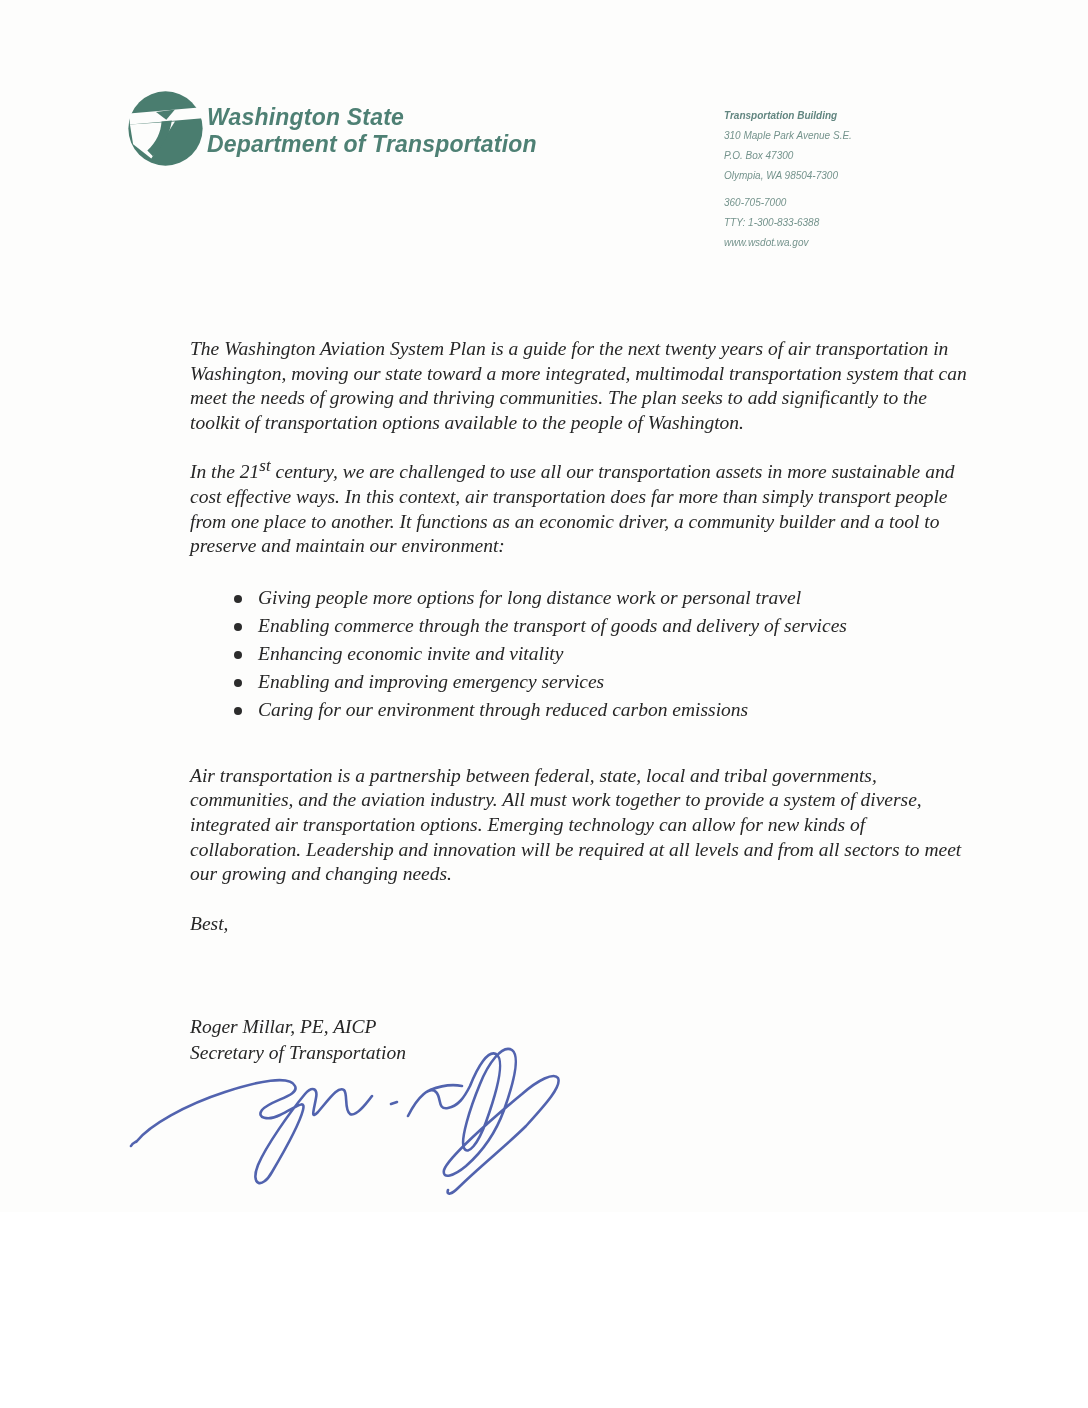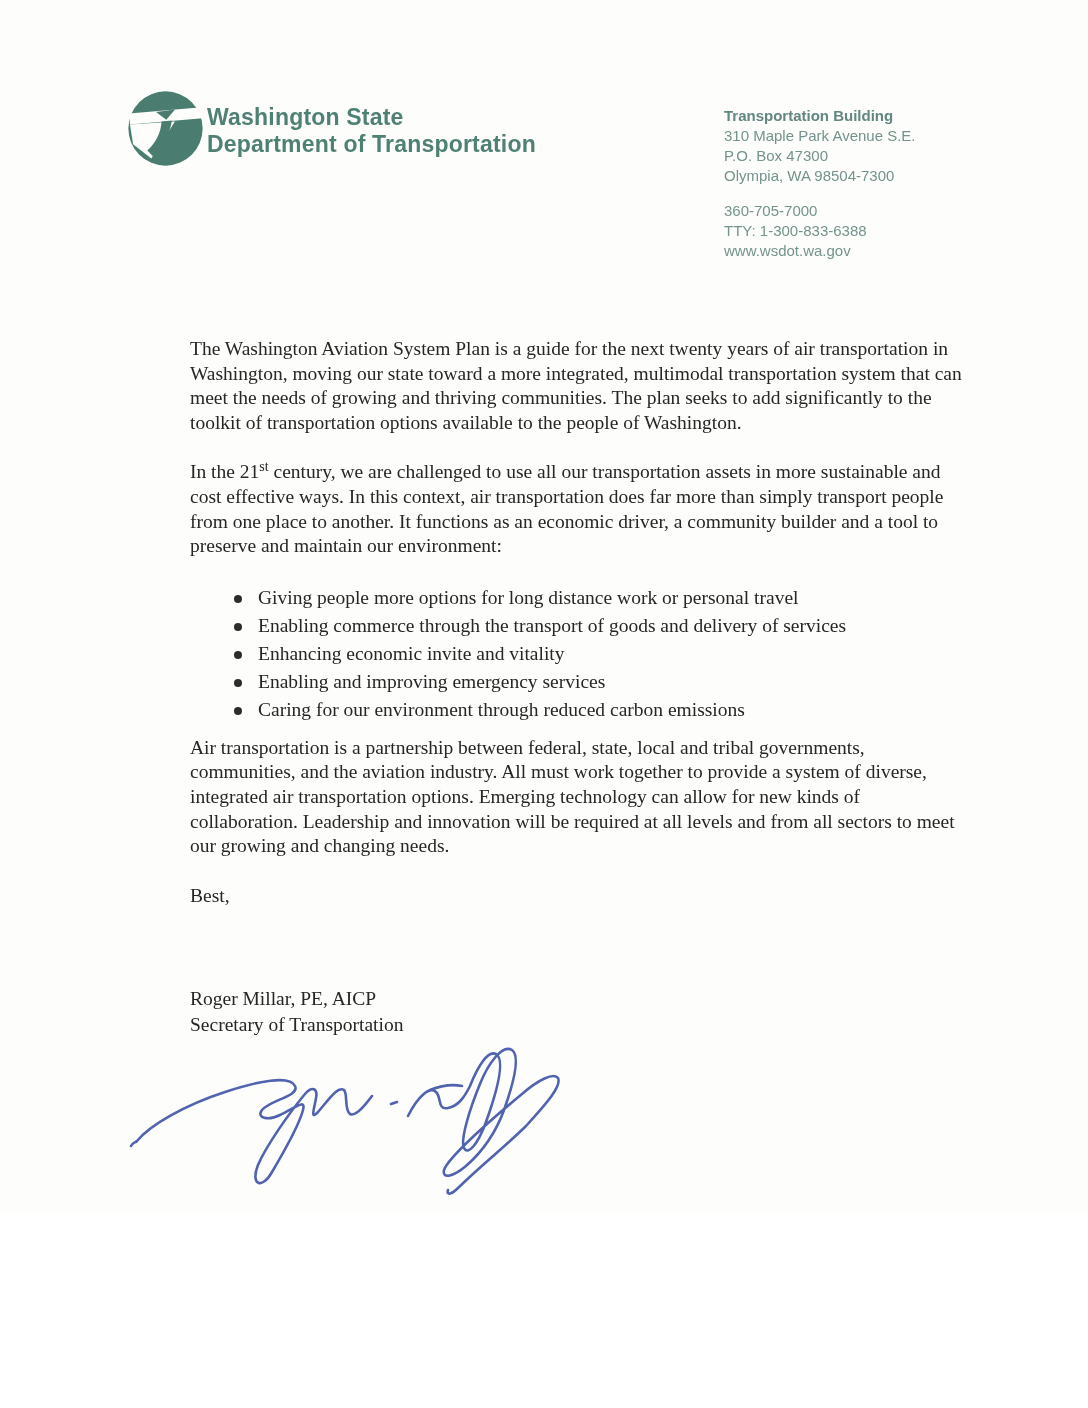--- a/index.html
+++ b/index.html
@@ -8,20 +8,21 @@
     background: #ffffff;
   }
   .page {
     position: relative;
     width: 1088px;
     height: 1212px;
     background: #fdfdfc;
     overflow: hidden;
     font-family: "Liberation Serif", serif;
     color: #262626;
+    font-style: italic;
   }
 
   
   .logo-wrap {
     position: absolute;
     left: 126px;
     top: 89px;
     width: 79px;
     height: 79px;
   }
@@ -34,51 +35,51 @@
     font-size: 23px;
     line-height: 27px;
     color: #4e8074;
     letter-spacing: 0.2px;
   }
   .addr {
     position: absolute;
     left: 724px;
     top: 106px;
     font-family: "Liberation Sans", sans-serif;
-    font-size: 15px;
+    font-size: 10px;
     line-height: 20px;
     color: #74938c;
   }
   .addr .addr-first {
     color: #628680;
     font-weight: bold;
   }
   .addr .contact-group {
-    margin-top: 15px;
+    margin-top: 7px;
   }
 
   
   .letter-body {
     position: absolute;
     left: 190px;
     top: 337px;
     width: 778px;
     font-size: 19.5px;
     line-height: 24.6px;
   }
   .letter-body p {
     margin: 0 0 25px 0;
   }
   .letter-body sup {
-    font-size: 14px;
+    font-size: 17px;
     line-height: 0;
     vertical-align: super;
   }
   .letter-body ul {
-    margin: 25px 0 12px 0;
+    margin: 25px 0 40px 0;
     padding-left: 44px;
     list-style: none;
   }
   .letter-body li {
     position: relative;
     padding-left: 24px;
     line-height: 28px;
     margin: 0;
   }
   .letter-body li::before {

